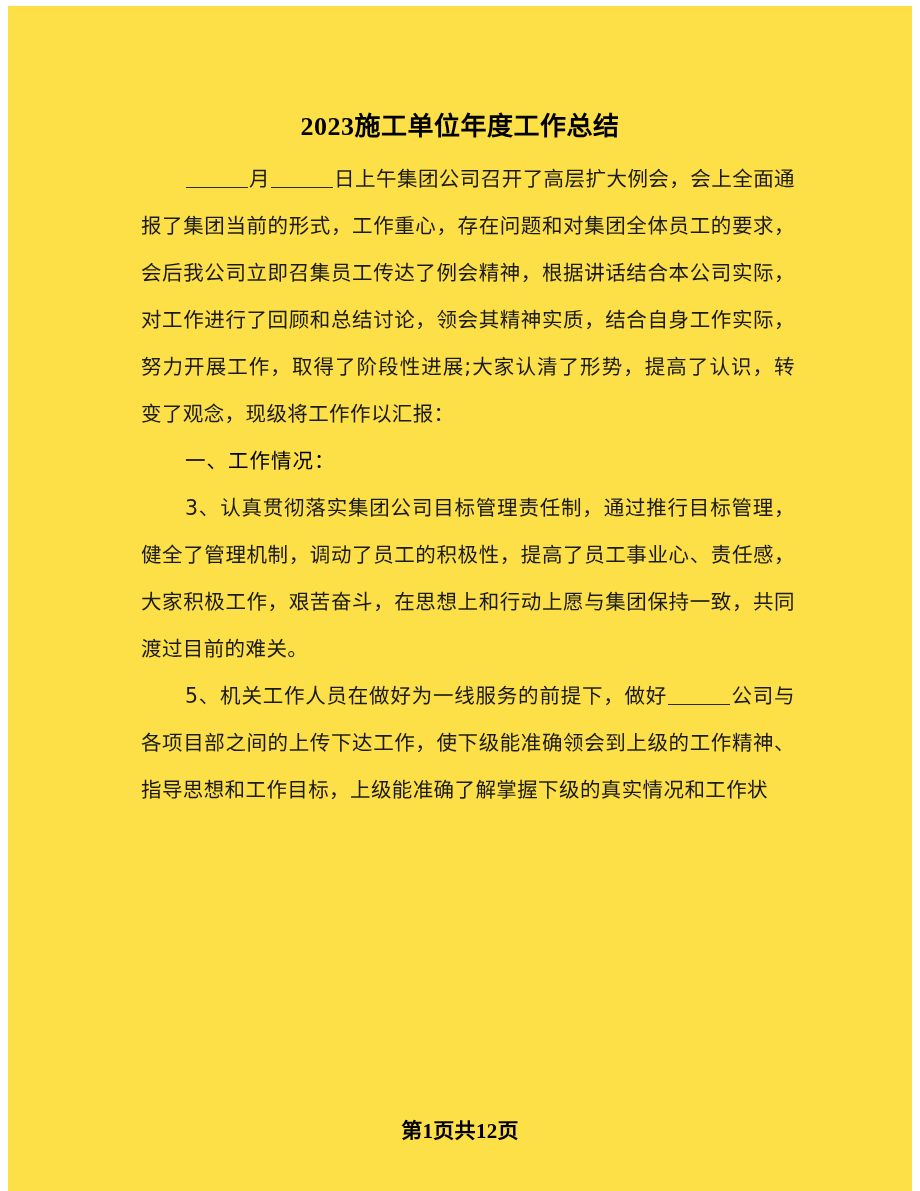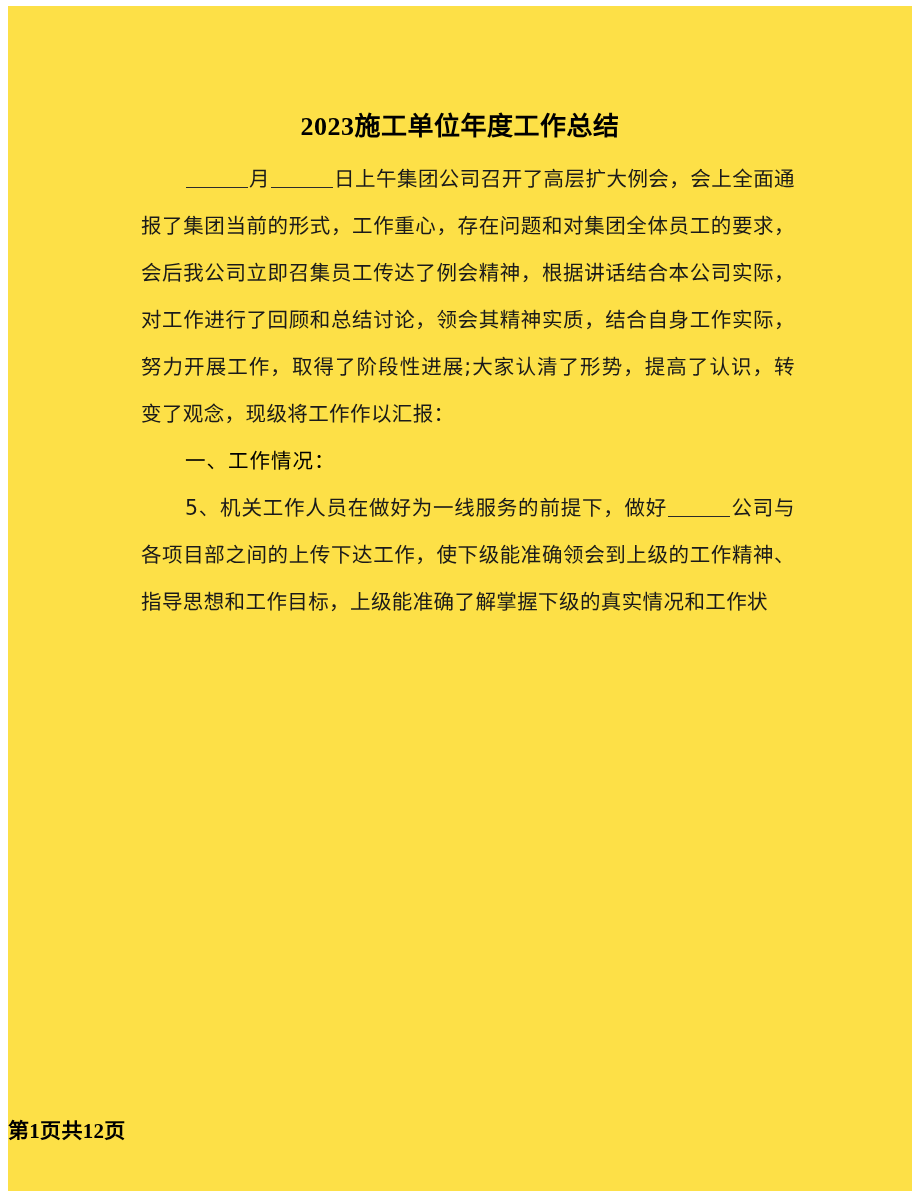--- a/index.html
+++ b/index.html
@@ -75,36 +75,38 @@
     vertical-align: -2px;
     margin: 0 1px;
   }
 
   
   .doc-footer {
     position: absolute;
     left: 0;
     right: 0;
     top: 1108px;
+    text-align: center;
     font-family: "Liberation Serif", "DejaVu Serif", serif;
     font-size: 21px;
     font-weight: bold;
     color: #000000;
     letter-spacing: 0.3px;
   }
 </style>
 </head>
 <body>
 
 <div class="page">
 
   <div class="doc-title">2023施工单位年度工作总结</div>
 
   <div class="doc-body">
 
   <p class="para"><span class="blank"></span><span>月</span><span class="blank"></span><span>日上午集团公司召开了高层扩大例会，会上全面通报了集团当前的形式，工作重心，存在问题和对集团全体员工的要求，会后我公司立即召集员工传达了例会精神，根据讲话结合本公司实际，对工作进行了回顾和总结讨论，领会其精神实质，结合自身工作实际，努力开展工作，取得了阶段性进展;大家认清了形势，提高了认识，转变了观念，现级将工作作以汇报：</span></p>
       <p class="para heading">一、工作情况：</p>
+      <p class="para"><span>3、认真贯彻落实集团公司目标管理责任制，通过推行目标管理，健全了管理机制，调动了员工的积极性，提高了员工事业心、责任感，大家积极工作，艰苦奋斗，在思想上和行动上愿与集团保持一致，共同渡过目前的难关。</span></p>
       <p class="para"><span>5、机关工作人员在做好为一线服务的前提下，做好</span><span class="blank"></span><span>公司与各项目部之间的上传下达工作，使下级能准确领会到上级的工作精神、指导思想和工作目标，上级能准确了解掌握下级的真实情况和工作状</span></p>
     </div>
 
   <div class="doc-footer">第1页共12页</div>
 
 </div>
 
 </body></html>

